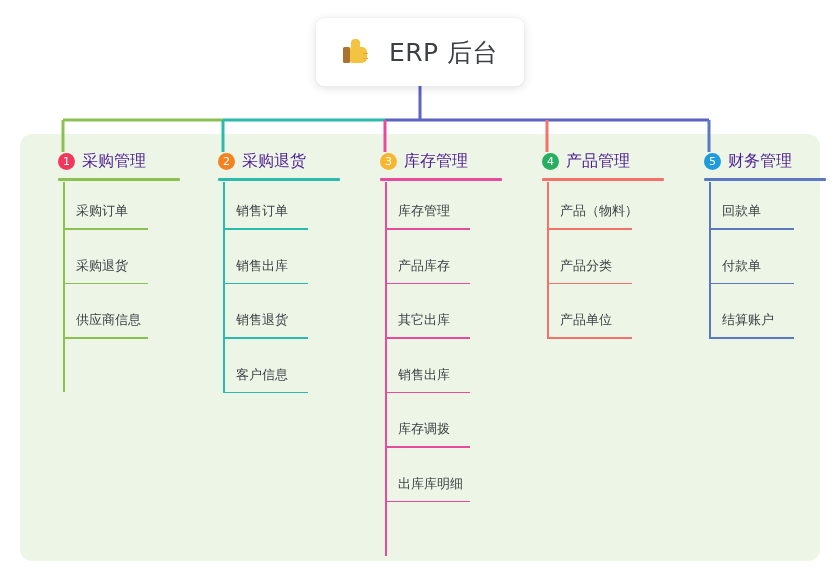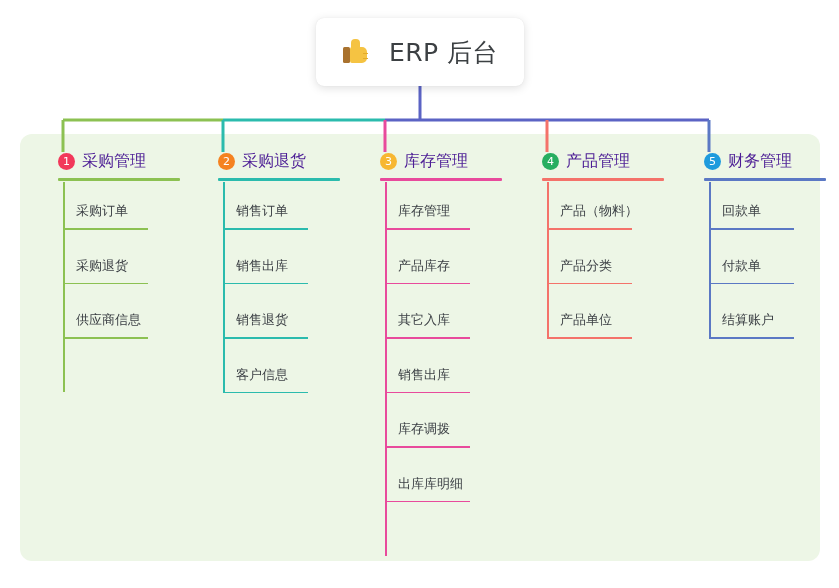--- a/index.html
+++ b/index.html
@@ -265,21 +265,21 @@
           <div class="spine" style="background: rgb(232, 74, 156); height: 373.5px;"></div>
           <div class="leaf">
             <div class="leaf-label">库存管理</div>
             <div class="leaf-rule" style="background: rgb(232, 74, 156);"></div>
           </div>
           <div class="leaf">
             <div class="leaf-label">产品库存</div>
             <div class="leaf-rule" style="background: rgb(232, 74, 156);"></div>
           </div>
           <div class="leaf">
-            <div class="leaf-label">其它入库</div>
+            <div class="leaf-label">其它出库</div>
             <div class="leaf-rule" style="background: rgb(232, 74, 156);"></div>
           </div>
           <div class="leaf">
             <div class="leaf-label">销售出库</div>
             <div class="leaf-rule" style="background: rgb(232, 74, 156);"></div>
           </div>
           <div class="leaf">
             <div class="leaf-label">库存调拨</div>
             <div class="leaf-rule" style="background: rgb(232, 74, 156);"></div>
           </div>

